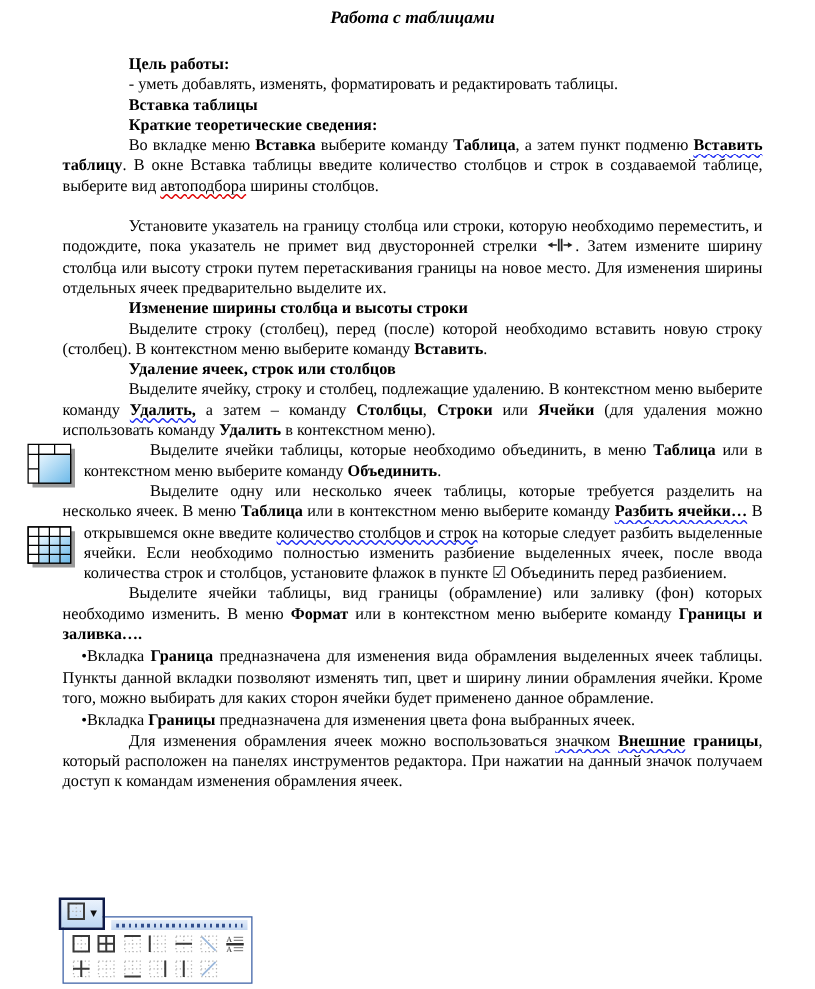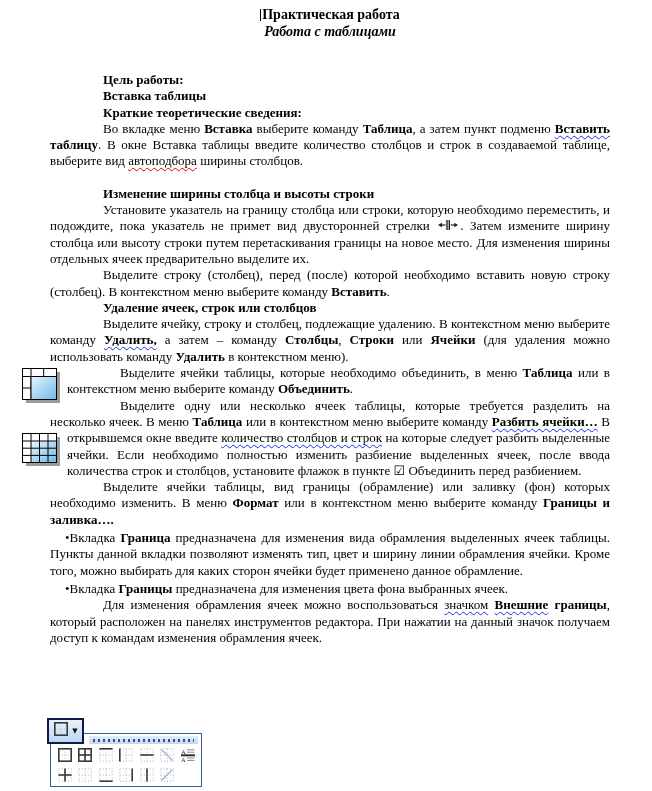--- a/index.html
+++ b/index.html
@@ -2,21 +2,21 @@
 <html><head>
 <meta charset="utf-8">
 <style>
   html,body{margin:0;padding:0;background:#fff;}
   .page{position:relative;width:652px;height:791px;background:#fff;overflow:hidden;
         font-family:"Liberation Serif","DejaVu Serif",serif;color:#000;}
   .doc{position:absolute;left:50px;top:6px;width:560px;}
   .title{text-align:center;font-size:14px;font-weight:bold;line-height:17px;}
   .subtitle{text-align:center;font-size:14px;font-weight:bold;font-style:italic;line-height:17px;margin-bottom:17px;}
   .caret{display:inline-block;width:1px;height:12px;background:#000;vertical-align:-2px;margin-right:1px;}
-  .body-text{margin-top:32px;}
+  .body-text{margin-top:20px;}
   p.para{margin:0;font-size:13px;line-height:16.3px;text-align:justify;text-indent:53px;}
   p.para.bullet{text-indent:15px;margin-top:2px;}
   .spacer{height:16px;}
   .b{font-weight:bold;}
   .wb{text-decoration-line:underline;text-decoration-style:wavy;text-decoration-thickness:1px;
       text-underline-offset:2px;text-decoration-skip-ink:none;}
   .wr{text-decoration-line:underline;text-decoration-style:wavy;text-decoration-thickness:1px;
       text-underline-offset:2px;text-decoration-skip-ink:none;}
   .inline-icon{vertical-align:-1px;margin:0 1px;}
   .fl{float:left;width:40px;margin:2px 6px 0 -29px;}
@@ -34,36 +34,36 @@
   .tb-btn{position:absolute;left:2px;top:4px;width:37px;height:26px;box-sizing:border-box;
        border:2px solid #0d1a48;background:linear-gradient(180deg,#eaf2fc,#bdd7f3);
        display:flex;align-items:center;justify-content:center;gap:3px;z-index:2;}
   .tb-btn .arr{font-family:"DejaVu Sans",sans-serif;font-size:7px;color:#111;line-height:1;}
 </style>
 </head>
 <body>
 
 <div class="page">
   <div class="doc">
-    <div class="title"><span class="caret"></span><span>Практическая работа</span></div>
     <div class="subtitle">Работа с таблицами</div>
     <div class="body-text" id="doc-body">
         <p class="para"><span class="b">Цель работы:</span></p>
+        <p class="para"><span>- уметь добавлять, изменять, форматировать и редактировать таблицы.</span></p>
         <p class="para"><span class="b">Вставка таблицы</span></p>
         <p class="para"><span class="b">Краткие теоретические сведения:</span></p>
         <p class="para"><span>Во вкладке меню </span><span class="b">Вставка</span><span> выберите команду </span><span class="b">Таблица</span><span>, а затем пункт подменю </span><span class="b wb" style="text-decoration-color: rgb(29, 44, 243);">Вставить</span><span class="b"> </span><span class="b">таблицу</span><span>. В окне Вставка таблицы введите количество столбцов и строк в создаваемой таблице, выберите вид </span><span class="wr" style="text-decoration-color: rgb(224, 0, 0);">автоподбора</span><span> ширины столбцов.</span></p>
         <div class="spacer"></div>
-        <p class="para"><span class="b">Изменение ширины столбца и высоты строки</span></p>
         <p class="para"><span>Установите указатель на границу столбца или строки, которую необходимо переместить, и подождите, пока указатель не примет вид двусторонней стрелки </span><span><svg class="inline-icon" width="22" height="12" viewBox="0 0 22 12">
               <path d="M10,1 V11 M12.3,1 V11" stroke="#222" stroke-width="1.4"></path>
               <path d="M8.5,6 H3" stroke="#222" stroke-width="1.2"></path>
               <polygon points="1,6 5,3.8 5,8.2" fill="#222"></polygon>
               <path d="M13.8,6 H19.3" stroke="#222" stroke-width="1.2"></path>
               <polygon points="21,6 17.3,3.8 17.3,8.2" fill="#222"></polygon>
             </svg></span><span>. Затем измените ширину столбца или высоту строки путем перетаскивания границы на новое место. Для изменения ширины отдельных ячеек предварительно выделите их.</span></p>
+        <p class="para"><span class="b">Изменение ширины столбца и высоты строки</span></p>
         <p class="para"><span>Выделите строку (столбец), перед (после) которой необходимо вставить новую строку (столбец). В контекстном меню выберите команду </span><span class="b">Вставить</span><span>.</span></p>
         <p class="para"><span class="b">Удаление ячеек, строк или столбцов</span></p>
         <p class="para"><span>Выделите ячейку, строку и столбец, подлежащие удалению. В контекстном меню выберите команду </span><span class="b wb" style="text-decoration-color: rgb(29, 44, 243);">Удалить,</span><span> а затем – команду </span><span class="b">Столбцы</span><span>, </span><span class="b">Строки</span><span> или </span><span class="b">Ячейки</span><span> (для удаления можно использовать команду </span><span class="b">Удалить</span><span> в контекстном меню).</span></p>
         <p class="para"><span class="fl">
             <svg width="40" height="38" viewBox="0 0 40 38">
               <defs>
                 <linearGradient id="tg16" x1="0" y1="0" x2="1" y2="1">
                   <stop offset="0" stop-color="#e9f6fe"></stop>
                   <stop offset="1" stop-color="#6cb9e9"></stop>
                 </linearGradient>

